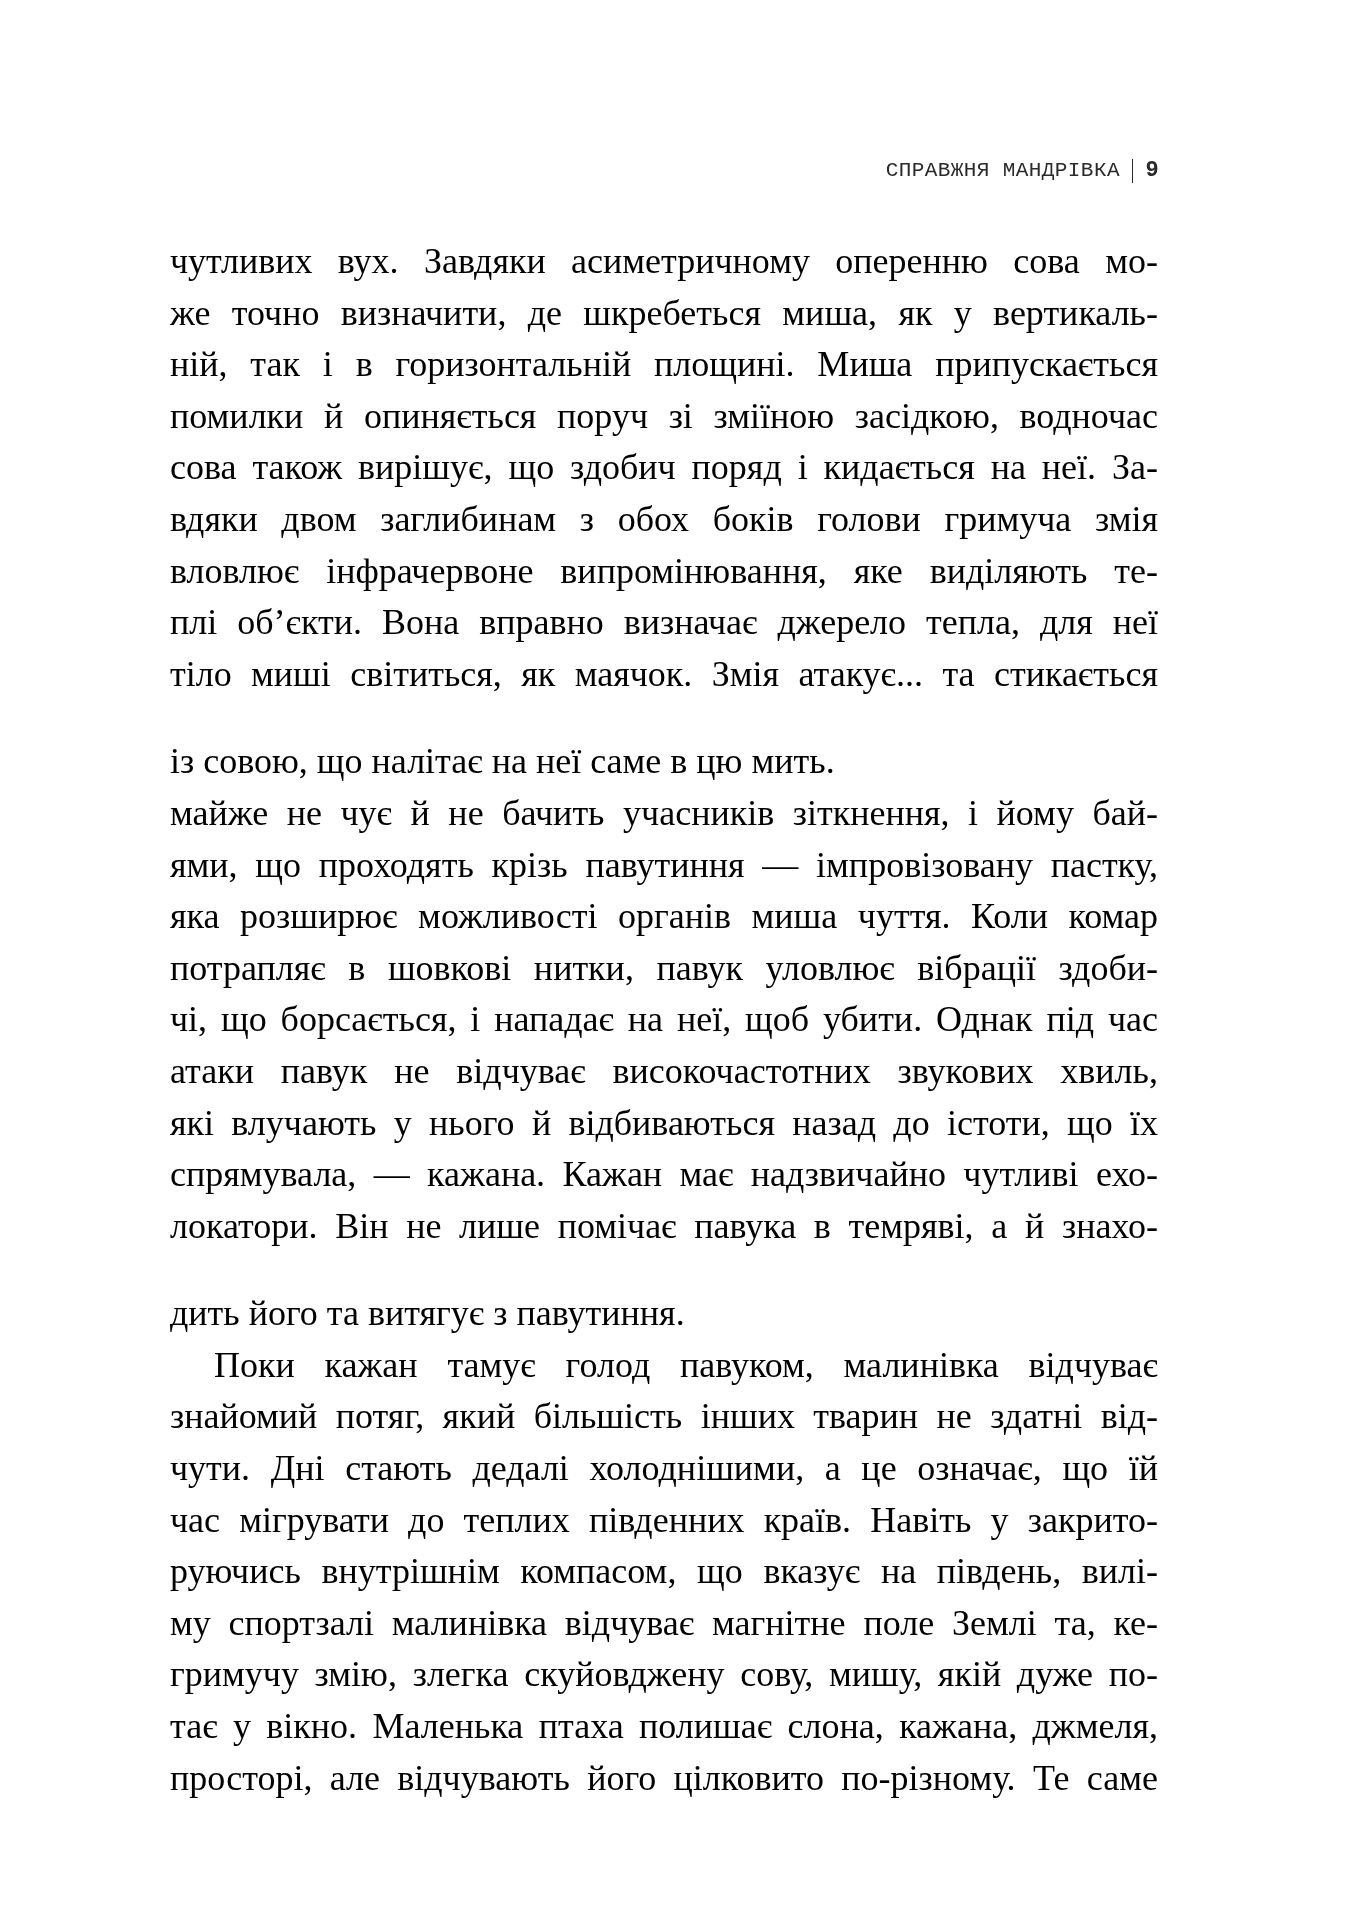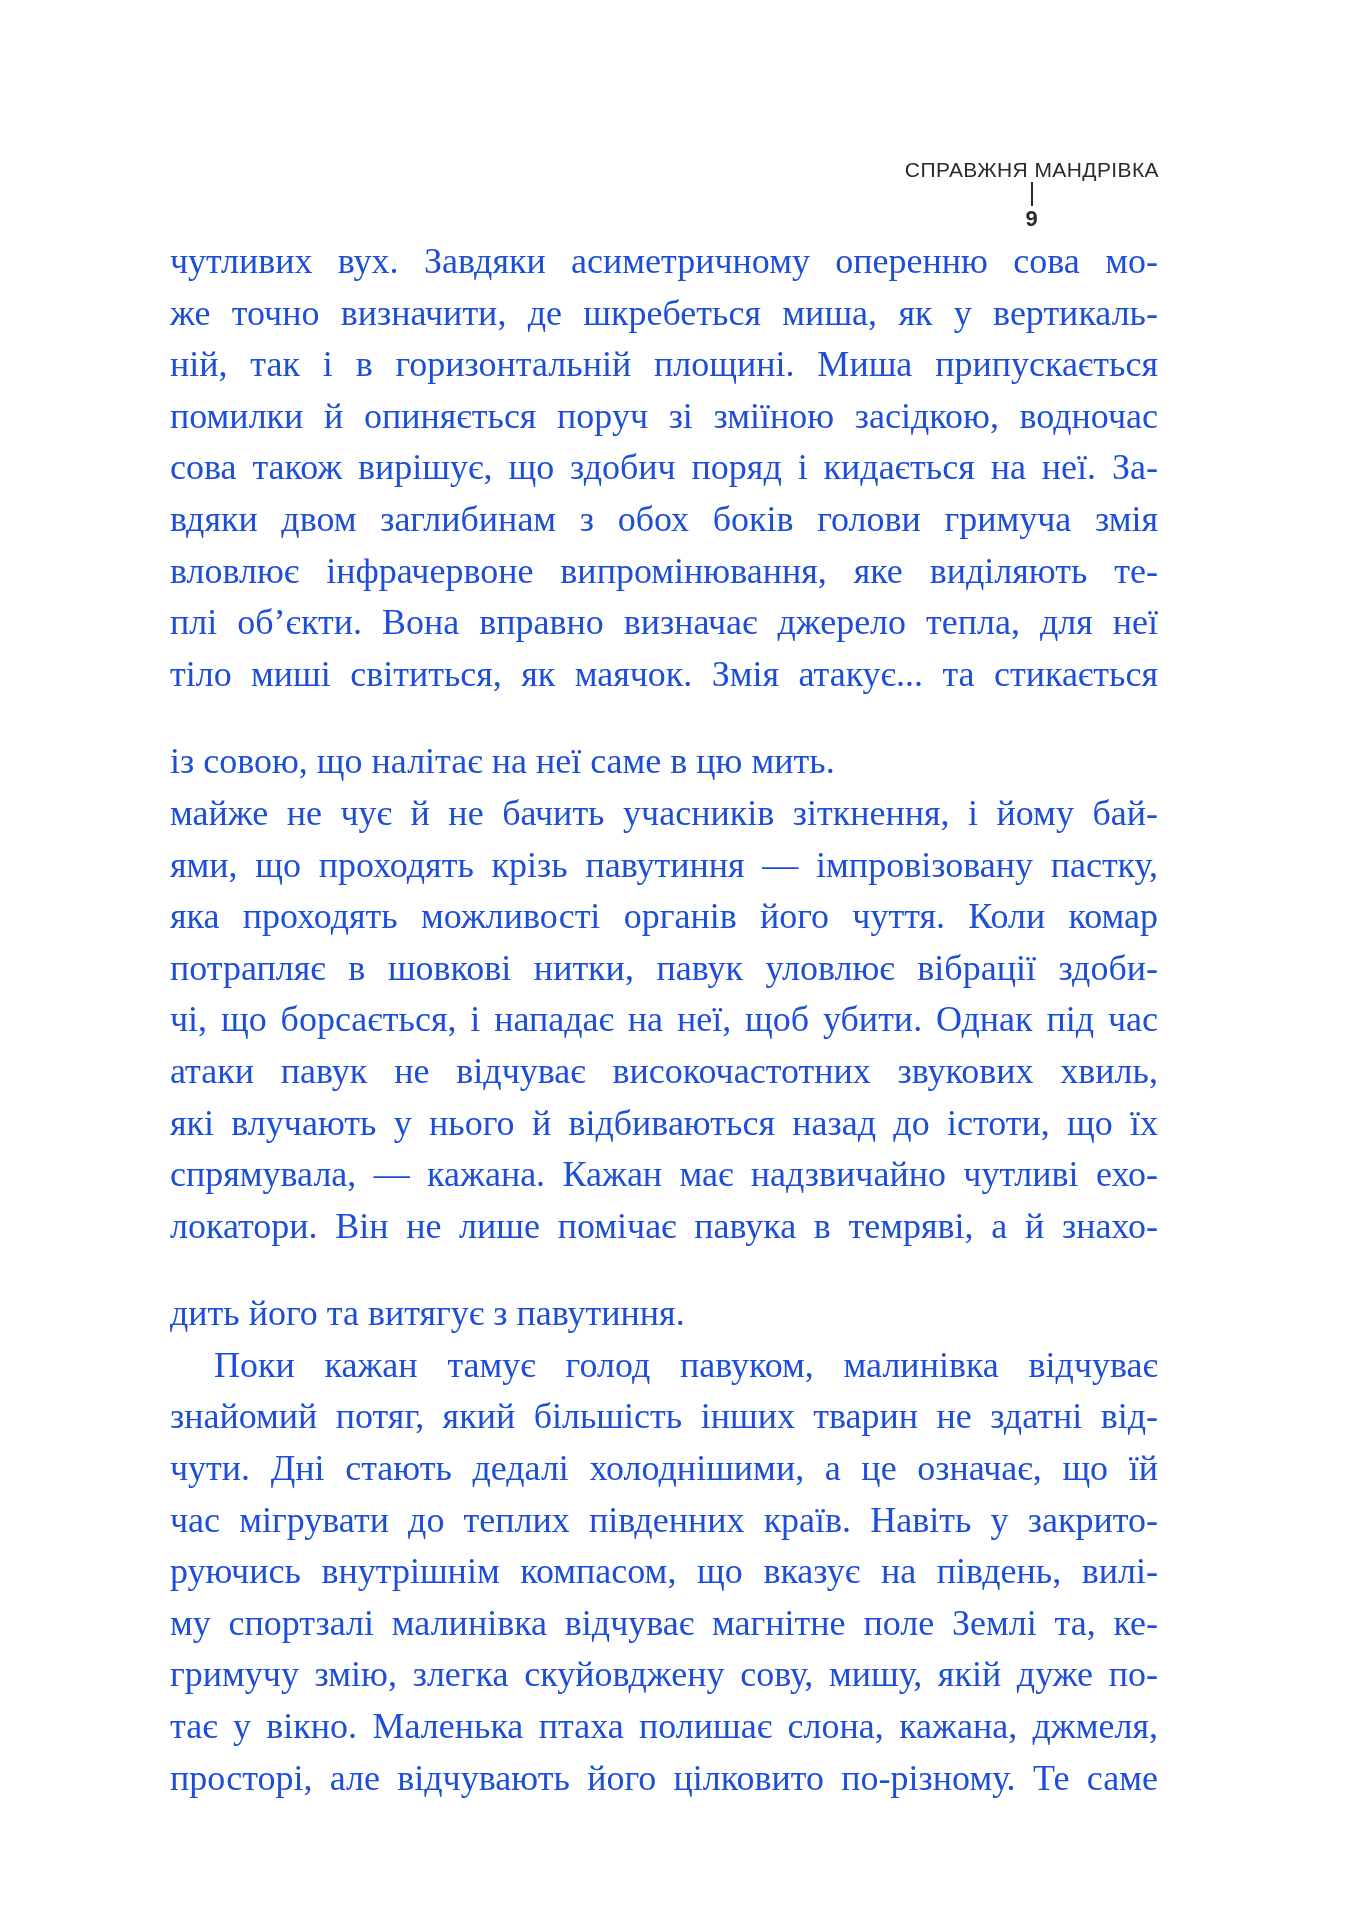--- a/index.html
+++ b/index.html
@@ -11,49 +11,48 @@
       width: 1372px;
       height: 1916px;
       position: relative;
       overflow: hidden;
       color: #1e1e1e;
     }
     .running-head {
       position: absolute;
       top: 158px;
       right: 213px;
-      font-family: Liberation Sans, sans-serif;
+      font-family: Liberation Mono, monospace;
       font-size: 21px;
       letter-spacing: 0.4px;
       color: #2a2a2a;
       display: flex;
       align-items: center;
       white-space: nowrap;
-      flex-direction: column;
     }
     .running-head .sep {
       display: inline-block;
       width: 1.5px;
       height: 24px;
       background: #2a2a2a;
       margin: 0 12px 0 12px;
     }
     .running-head .page-num {
       font-weight: bold;
       font-size: 22px;
     }
     .text-block {
       position: absolute;
       left: 170px;
       top: 236px;
       width: 988px;
       font-family: "Liberation Serif", "DejaVu Serif", serif;
       font-size: 36px;
       line-height: 51.6px;
-      color: #1d4ed8;
+      color: #000000;
     }
     .line {
       display: block;
       height: 51.6px;
       white-space: nowrap;
       text-align: justify;
       text-align-last: justify;
       transform-origin: left center;
     }
     .line.last {
@@ -84,21 +83,21 @@
     <span class="line">вдяки двом заглибинам з обох боків голови гримуча змія</span>
     <span class="line">вловлює інфрачервоне випромінювання, яке виділяють те-</span>
     <span class="line">плі об’єкти. Вона вправно визначає джерело тепла, для неї</span>
     <span class="line">тіло миші світиться, як маячок. Змія атакує... та стикається</span>
     <span class="line last">із совою, що налітає на неї саме в цю мить.</span>
   </div>
 
   <div>
     <span class="line">майже не чує й не бачить учасників зіткнення, і йому бай-</span>
     <span class="line">ями, що проходять крізь павутиння — імпровізовану пастку,</span>
-    <span class="line">яка проходять можливості органів його чуття. Коли комар</span>
+    <span class="line">яка розширює можливості органів миша чуття. Коли комар</span>
     <span class="line">потрапляє в шовкові нитки, павук уловлює вібрації здоби-</span>
     <span class="line">чі, що борсається, і нападає на неї, щоб убити. Однак під час</span>
     <span class="line">атаки павук не відчуває високочастотних звукових хвиль,</span>
     <span class="line">які влучають у нього й відбиваються назад до істоти, що їх</span>
     <span class="line">спрямувала, — кажана. Кажан має надзвичайно чутливі ехо-</span>
     <span class="line">локатори. Він не лише помічає павука в темряві, а й знахо-</span>
     <span class="line last">дить його та витягує з павутиння.</span>
   </div>
 
   <div>

